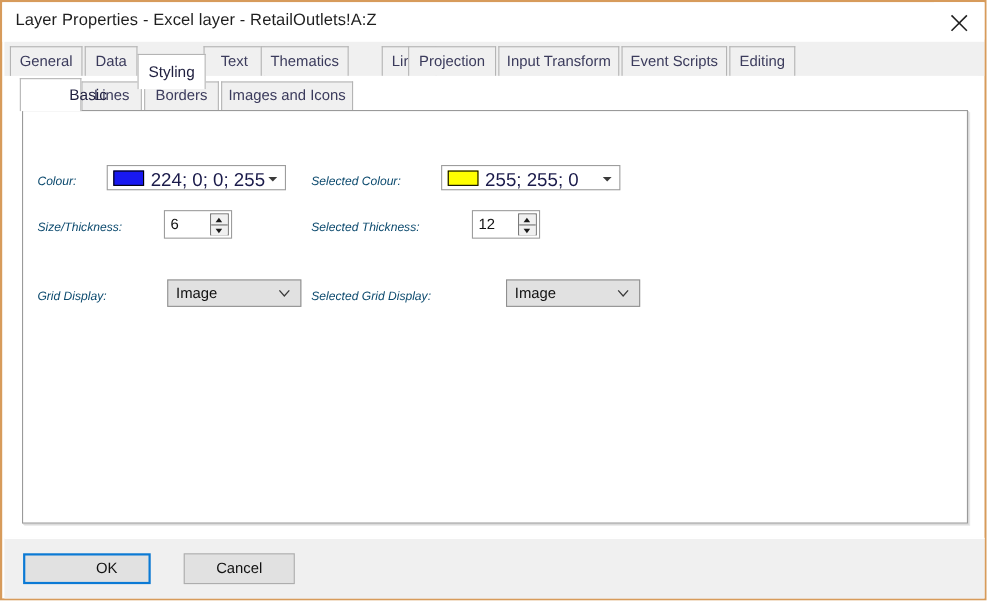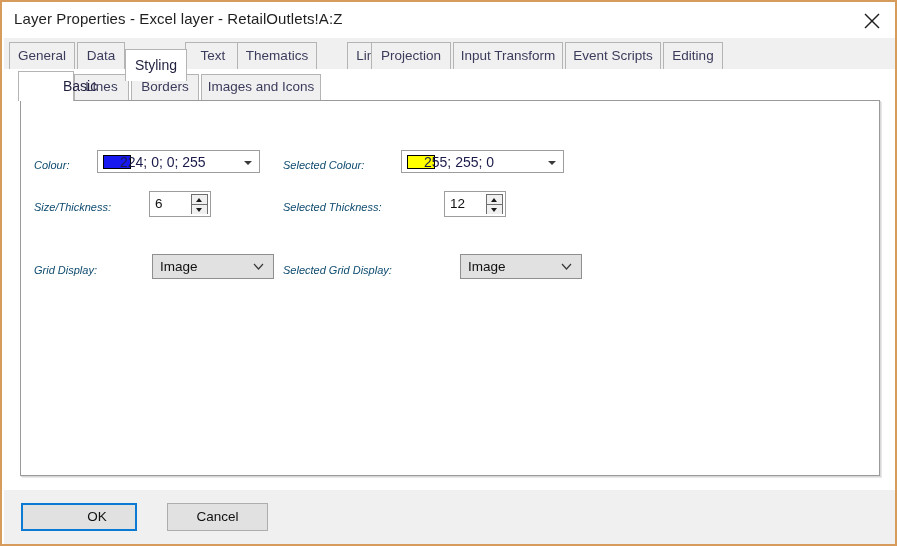--- a/index.html
+++ b/index.html
@@ -160,23 +160,23 @@
     position: absolute;
     left: 5px;
     top: 4px;
     width: 28px;
     height: 14px;
     box-sizing: border-box;
     border: 1px solid #000000;
   }
   .colour-combo .cc-text {
     position: absolute;
-    left: 22px;
+    left: 39px;
     top: 3px;
-    font-size: 14px;
+    font-size: 17px;
     color: #1a1a4a;
     white-space: nowrap;
   }
   .colour-combo .cc-arrow {
     position: absolute;
     right: 7px;
     top: 10px;
     width: 0; height: 0;
     border-left: 4px solid transparent;
     border-right: 4px solid transparent;
@@ -347,21 +347,21 @@
               <i></i>
             </div>
           <div class="sp-dn">
               <i></i>
             </div>
         </div>
       </div>
 
       <div class="flabel" style="left:262px; top:98px;">Selected Thickness:</div>
 
-      <div class="spinner" style="left:423px; top:90px; width:62px;">
+      <div class="spinner" style="left:408px; top:90px; width:62px;">
         <div class="sp-val">12</div>
         <div class="sp-btns">
           <div class="sp-up">
               <i></i>
             </div>
           <div class="sp-dn">
               <i></i>
             </div>
         </div>
       </div>

